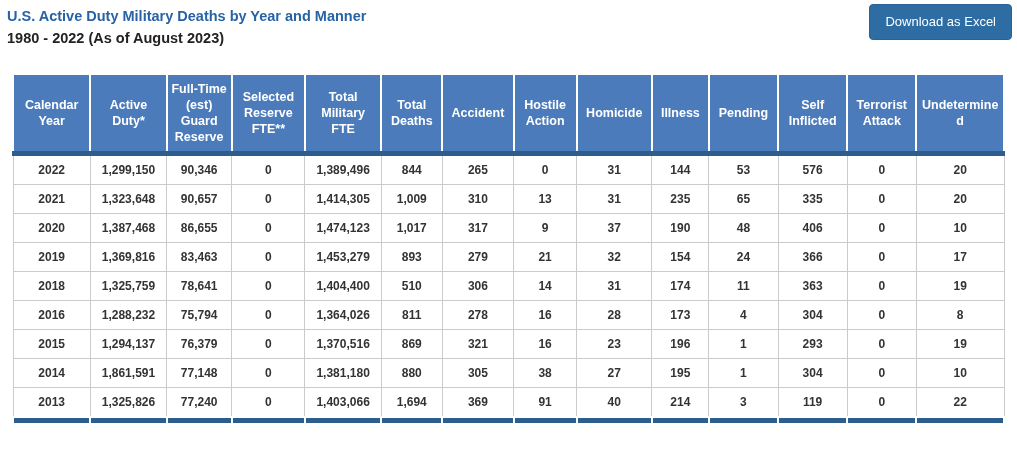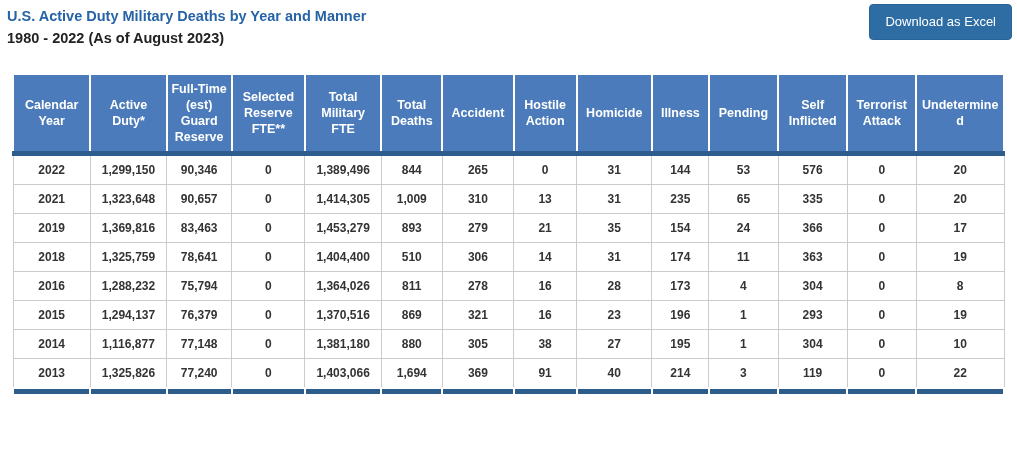--- a/index.html
+++ b/index.html
@@ -94,29 +94,45 @@
           <td>310</td>
           <td>13</td>
           <td>31</td>
           <td>235</td>
           <td>65</td>
           <td>335</td>
           <td>0</td>
           <td>20</td>
         </tr>
         <tr>
+          <td>2020</td>
+          <td>1,387,468</td>
+          <td>86,655</td>
+          <td>0</td>
+          <td>1,474,123</td>
+          <td>1,017</td>
+          <td>317</td>
+          <td>9</td>
+          <td>37</td>
+          <td>190</td>
+          <td>48</td>
+          <td>406</td>
+          <td>0</td>
+          <td>10</td>
+        </tr>
+        <tr>
           <td>2019</td>
           <td>1,369,816</td>
           <td>83,463</td>
           <td>0</td>
           <td>1,453,279</td>
           <td>893</td>
           <td>279</td>
           <td>21</td>
-          <td>35</td>
+          <td>32</td>
           <td>154</td>
           <td>24</td>
           <td>366</td>
           <td>0</td>
           <td>17</td>
         </tr>
         <tr>
           <td>2018</td>
           <td>1,325,759</td>
           <td>78,641</td>
@@ -159,21 +175,21 @@
           <td>16</td>
           <td>23</td>
           <td>196</td>
           <td>1</td>
           <td>293</td>
           <td>0</td>
           <td>19</td>
         </tr>
         <tr>
           <td>2014</td>
-          <td>1,116,877</td>
+          <td>1,861,591</td>
           <td>77,148</td>
           <td>0</td>
           <td>1,381,180</td>
           <td>880</td>
           <td>305</td>
           <td>38</td>
           <td>27</td>
           <td>195</td>
           <td>1</td>
           <td>304</td>

